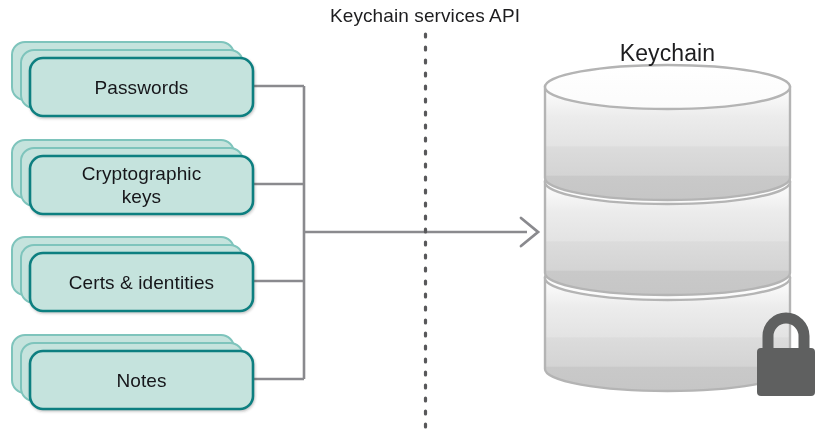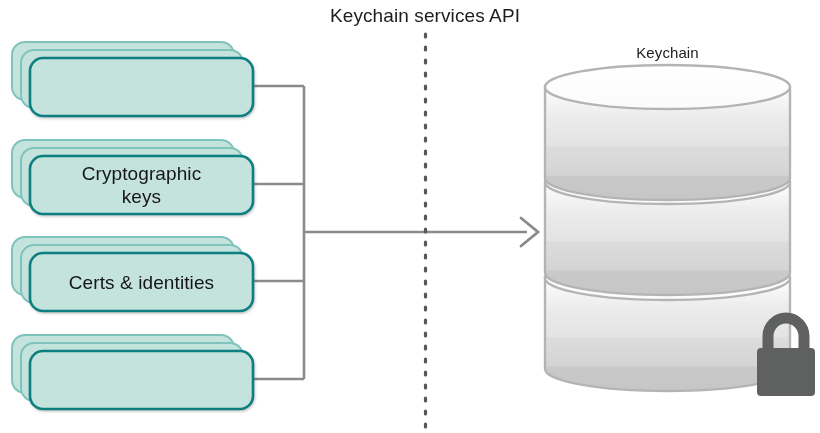--- a/index.html
+++ b/index.html
@@ -39,21 +39,21 @@
     color: #1d1d1f;
     letter-spacing: 0.1px;
   }
   .api-label-inner { display: inline-block; }
   .keychain-label {
     position: absolute;
     top: 41px;
     left: 545px;
     width: 245px;
     text-align: center;
-    font-size: 15px;
+    font-size: 23px;
     line-height: 24px;
     color: #1d1d1f;
     letter-spacing: 0.1px;
   }
   .card-text {
     position: absolute;
     font-size: 19px;
     line-height: 23px;
     color: #16161a;
     text-align: center;
@@ -158,20 +158,22 @@
       <rect x="757 " y="348" width="58" height="48" rx="4" ry="4" fill="#5f6060"></rect>
     </g>
   </svg>
 
   <div class="api-label">
     <span class="api-label-inner">Keychain services API</span>
   </div>
 
   <div class="keychain-label">Keychain</div>
 
+  <div class="card-text" style="left:30px; top:58px; width:223px; height:58px;">Passwords</div>
 
   <div class="card-text" style="left:30px; top:253px; width:223px; height:58px;">Certs &amp; identities</div>
 
   <div class="card-text" style="left:30px; top:156px; width:223px; height:58px;">Cryptographic
 keys</div>
 
+  <div class="card-text" style="left:30px; top:351px; width:223px; height:58px;">Notes</div>
 
 </div>
 
 </body></html>

